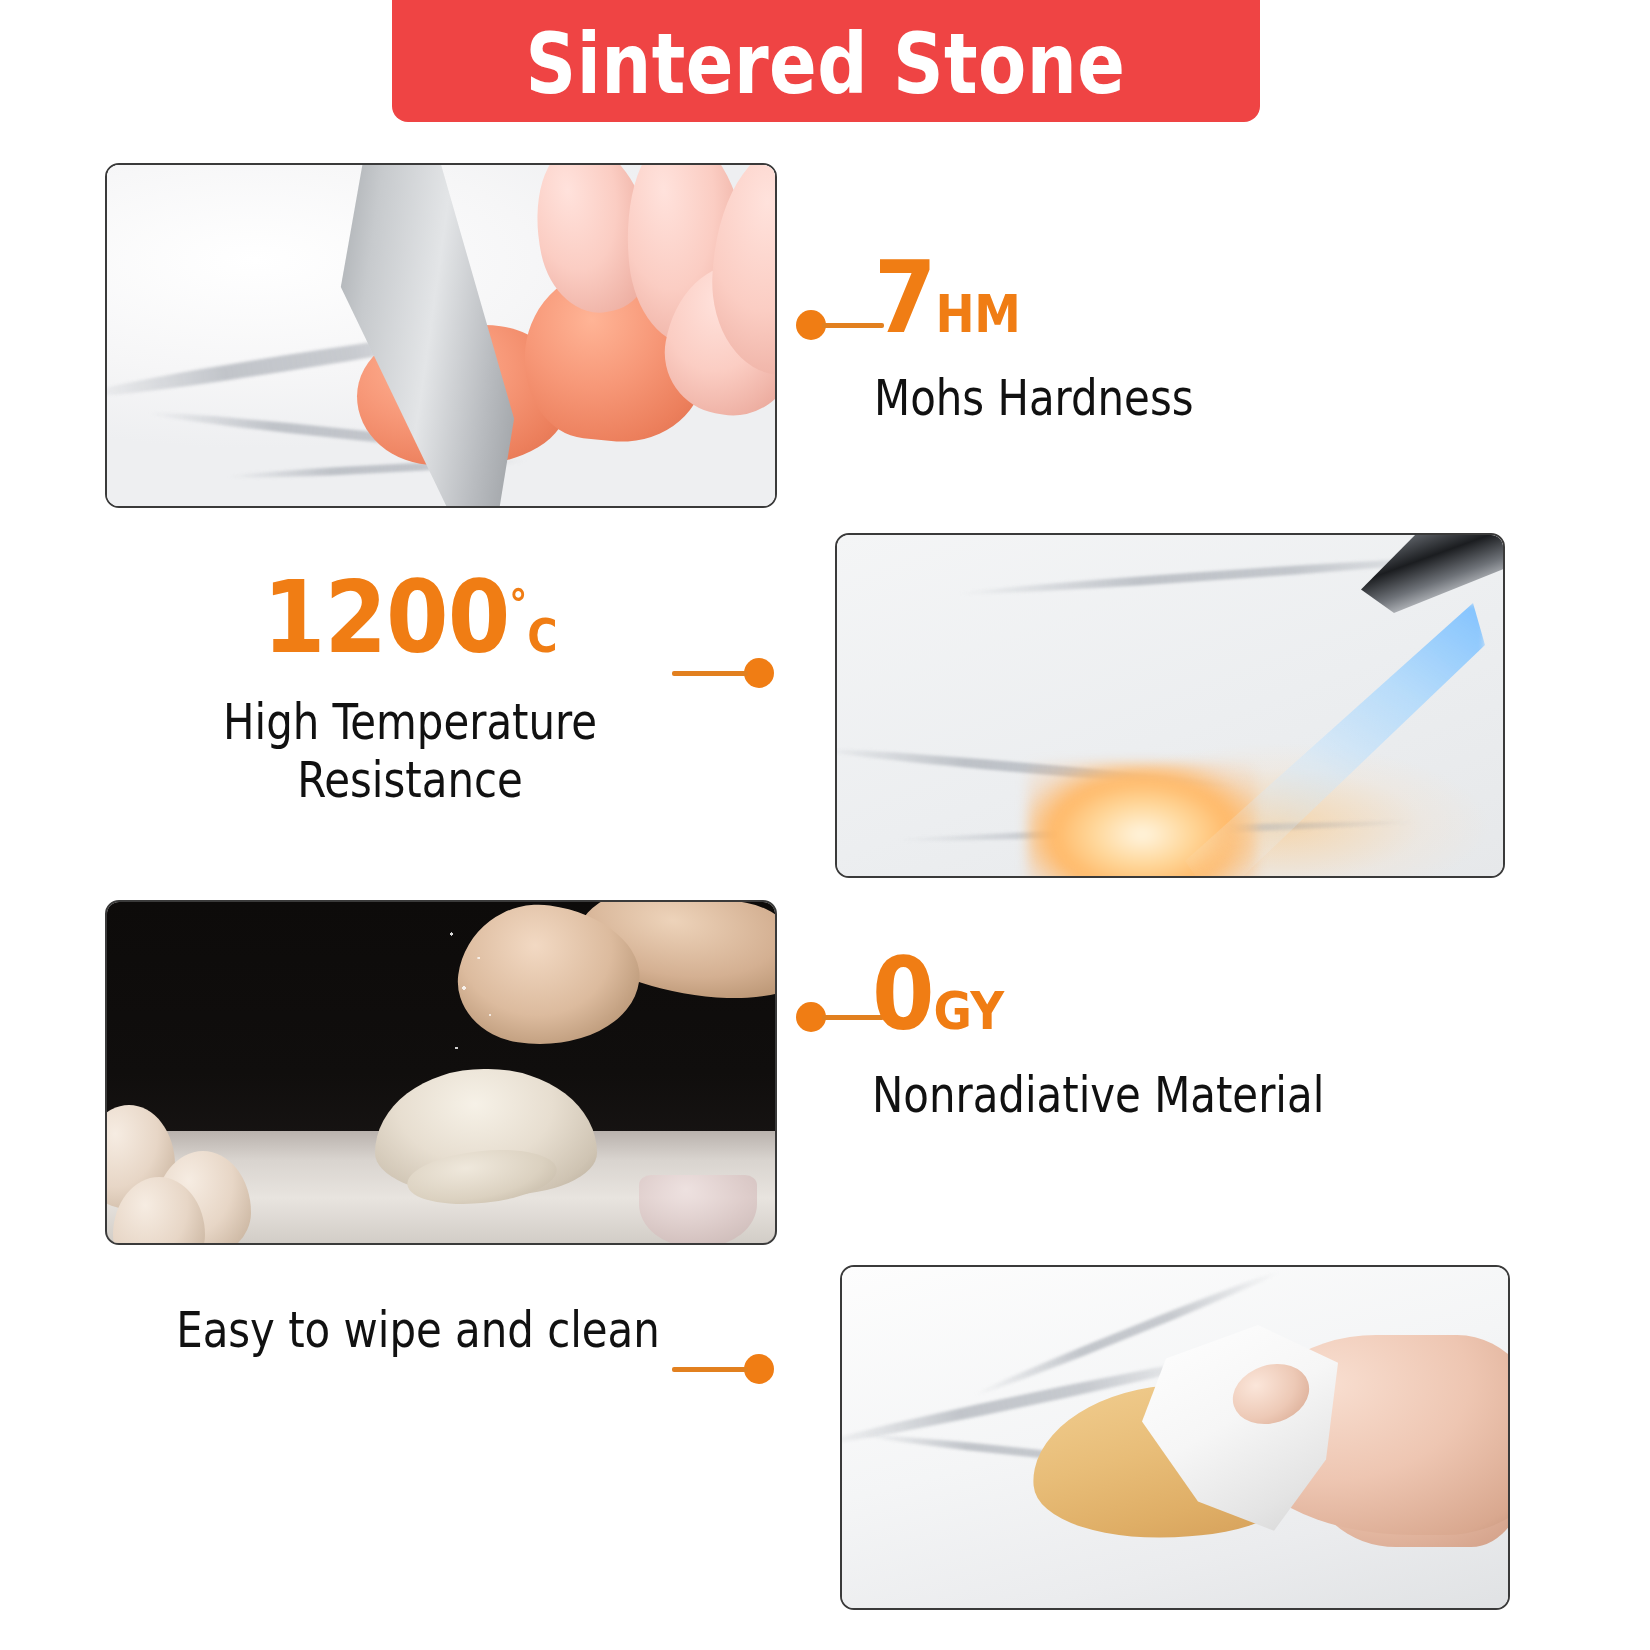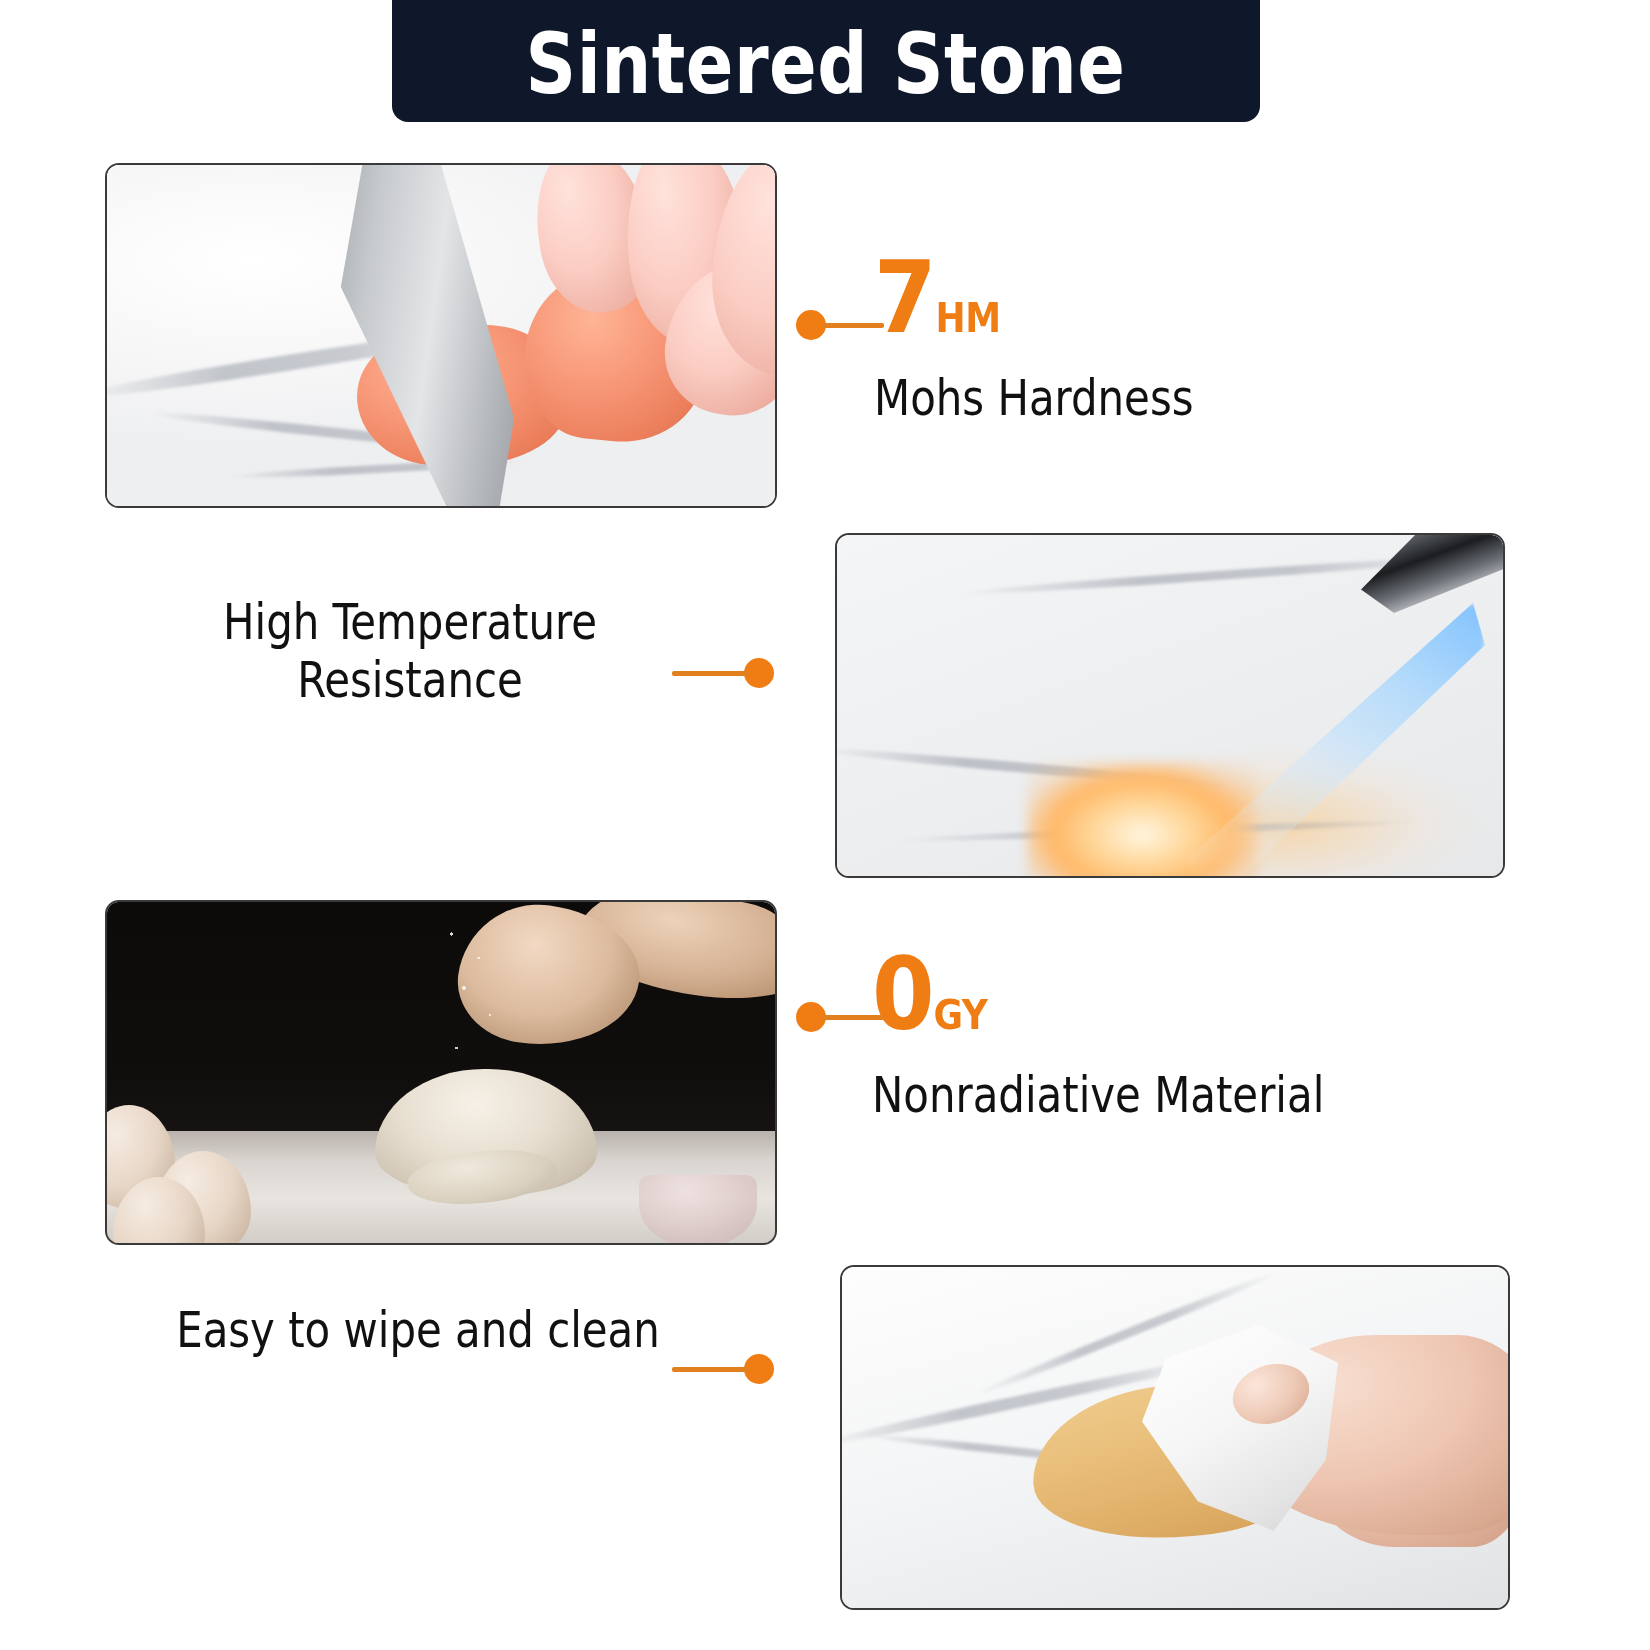--- a/index.html
+++ b/index.html
@@ -15,21 +15,21 @@
     font-family: "DejaVu Sans", "Liberation Sans", sans-serif;
   }
 
   
   .header-banner {
     position: absolute;
     left: 392px;
     top: 0px;
     width: 868px;
     height: 122px;
-    background: #0f172a;
+    background: #ef4444;
     border-bottom-left-radius: 16px;
     border-bottom-right-radius: 16px;
     display: flex;
     align-items: center;
     justify-content: center;
     box-sizing: border-box;
   }
   .header-title {
     color: #ffffff;
     font-size: 84px;
@@ -258,21 +258,21 @@
   
   .stat { position: absolute; }
   .stat-value {
     color: #F07D14;
     font-weight: bold;
     line-height: 1;
     white-space: nowrap;
     font-family: "DejaVu Sans Condensed", "DejaVu Sans", sans-serif;
   }
   .stat-num { font-size: 100px; letter-spacing: -1px; }
-  .stat-unit { font-size: 40px; letter-spacing: -0.5px; }
+  .stat-unit { font-size: 52px; letter-spacing: -0.5px; }
   .stat-unit.sup { vertical-align: baseline; }
   .deg { font-size: 40px; vertical-align: 34px; }
   .stat-label {
     color: #111111;
     font-size: 49px;
     line-height: 1.18;
     white-space: nowrap;
     font-family: "DejaVu Sans Condensed", "DejaVu Sans", sans-serif;
     transform: scaleX(0.95);
   }
@@ -348,20 +348,23 @@
     <div class="torch-handle"></div>
   </div>
 </div>
 
 <div class="connector left" id="conn-temp" style="left:668px; top:656px; width:106px;">
   <div class="dot"></div>
   <div class="line" style="width:76px;"></div>
 </div>
 
 <div class="stat" id="stat-temp">
+  <div class="stat-value">
+    <span class="stat-num">1200</span><span class="deg">°</span><span class="stat-unit" style="font-size:46px;">C</span>
+  </div>
   <div class="stat-label" style="margin-top:26px;">High Temperature</div>
   <div class="stat-label">Resistance</div>
 </div>
 
 <div class="photo" id="photo-dough">
   <div class="photo-inner">
     <div class="dough-bg"></div>
     <div class="counter"></div>
     <div class="baker-arm"></div>
     <div class="baker-hand"></div>

